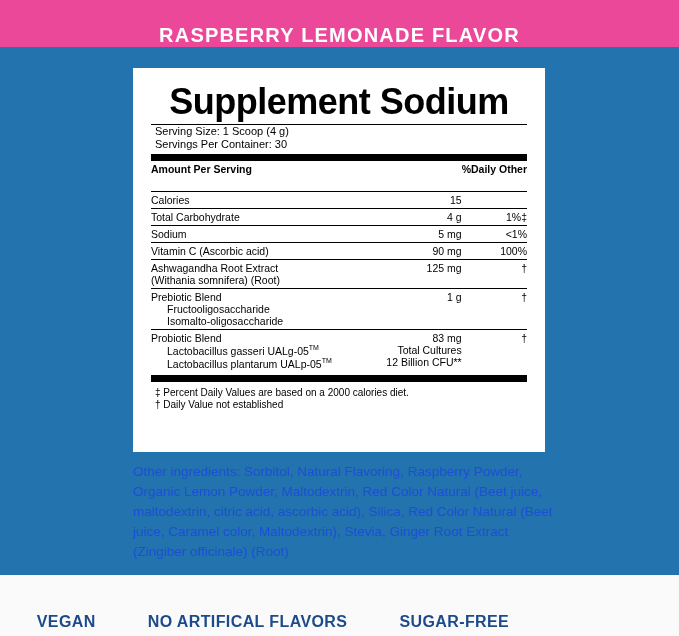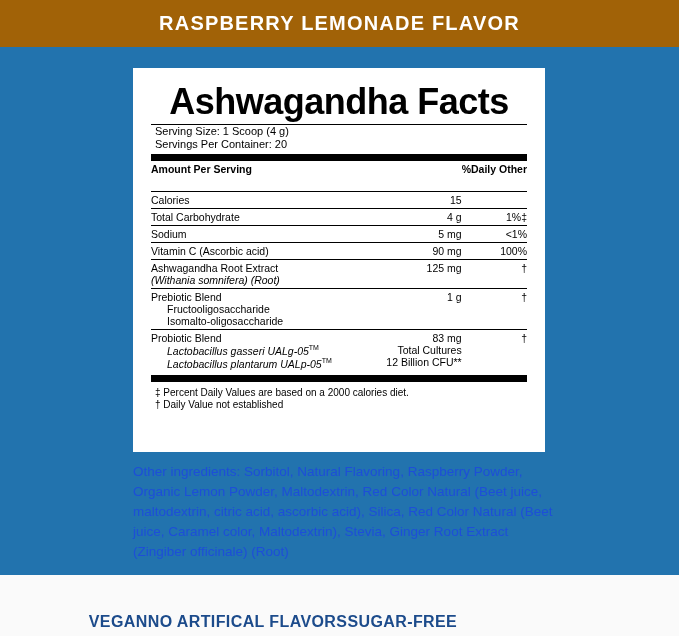--- a/index.html
+++ b/index.html
@@ -18,23 +18,23 @@
     width: 679px;
     height: 636px;
     background: #ffffff;
   }
   
   .flavor-banner {
     position: absolute;
     left: 0; top: 0;
     width: 679px;
     height: 47px;
-    background: #a16207;
+    background: #ec4899;
     display: flex;
-    align-items: center;
+    align-items: flex-end;
     justify-content: center;
   }
   .flavor-banner .flavor-text {
     color: #ffffff;
     font-size: 20px;
     font-weight: bold;
     letter-spacing: 1.2px;
     text-align: center;
   }
   
@@ -91,21 +91,21 @@
   }
   table.facts tr.hdr td {
     font-weight: bold;
     font-size: 10.5px;
     padding-bottom: 16px;
   }
   td.nm { text-align: left; padding-left: 4px; }
   td.amt { text-align: right; padding-right: 40px; white-space: nowrap; }
   td.dv { text-align: right; width: 54px; white-space: nowrap; padding-right: 2px; }
   .row-line td { border-bottom: 0.8px solid #000; }
-  .italic { font-style: italic; }
+  .italic { }
   .indent { padding-left: 16px; }
   .sup { font-size: 7px; vertical-align: super; }
   .footnotes {
     font-size: 10px;
     line-height: 11.5px;
     color: #000;
     padding-left: 4px;
     padding-top: 5px;
   }
   
@@ -128,46 +128,47 @@
     height: 61px;
     background: #fafafa;
   }
   .badges {
     position: absolute;
     left: 0;
     top: 613px;
     width: 546px;
     display: flex;
     justify-content: center;
+    gap: 52px;
     color: #1c4b8b;
     font-size: 16px;
     font-weight: bold;
     letter-spacing: 0.4px;
   }
 </style>
 </head>
 <body>
 
 <div class="page">
 
   <div class="flavor-banner">
     <div class="flavor-text">RASPBERRY LEMONADE FLAVOR</div>
   </div>
 
   <div class="blue-body"></div>
 
   <div class="facts-panel">
 
-    <div class="facts-title">Ashwagandha Facts</div>
+    <div class="facts-title">Supplement Sodium</div>
 
     <div class="rule-thin"></div>
 
     <div class="serving-block">
       <div>Serving Size: 1 Scoop (4 g)</div>
-      <div>Servings Per Container: 20</div>
+      <div>Servings Per Container: 30</div>
     </div>
 
     <div class="rule-thick"></div>
 
     <table class="facts">
       <tbody>
           <tr class="hdr row-line">
         <td class="nm">Amount Per Serving</td>
         <td class="amt"></td>
         <td class="dv">%Daily Other</td>

